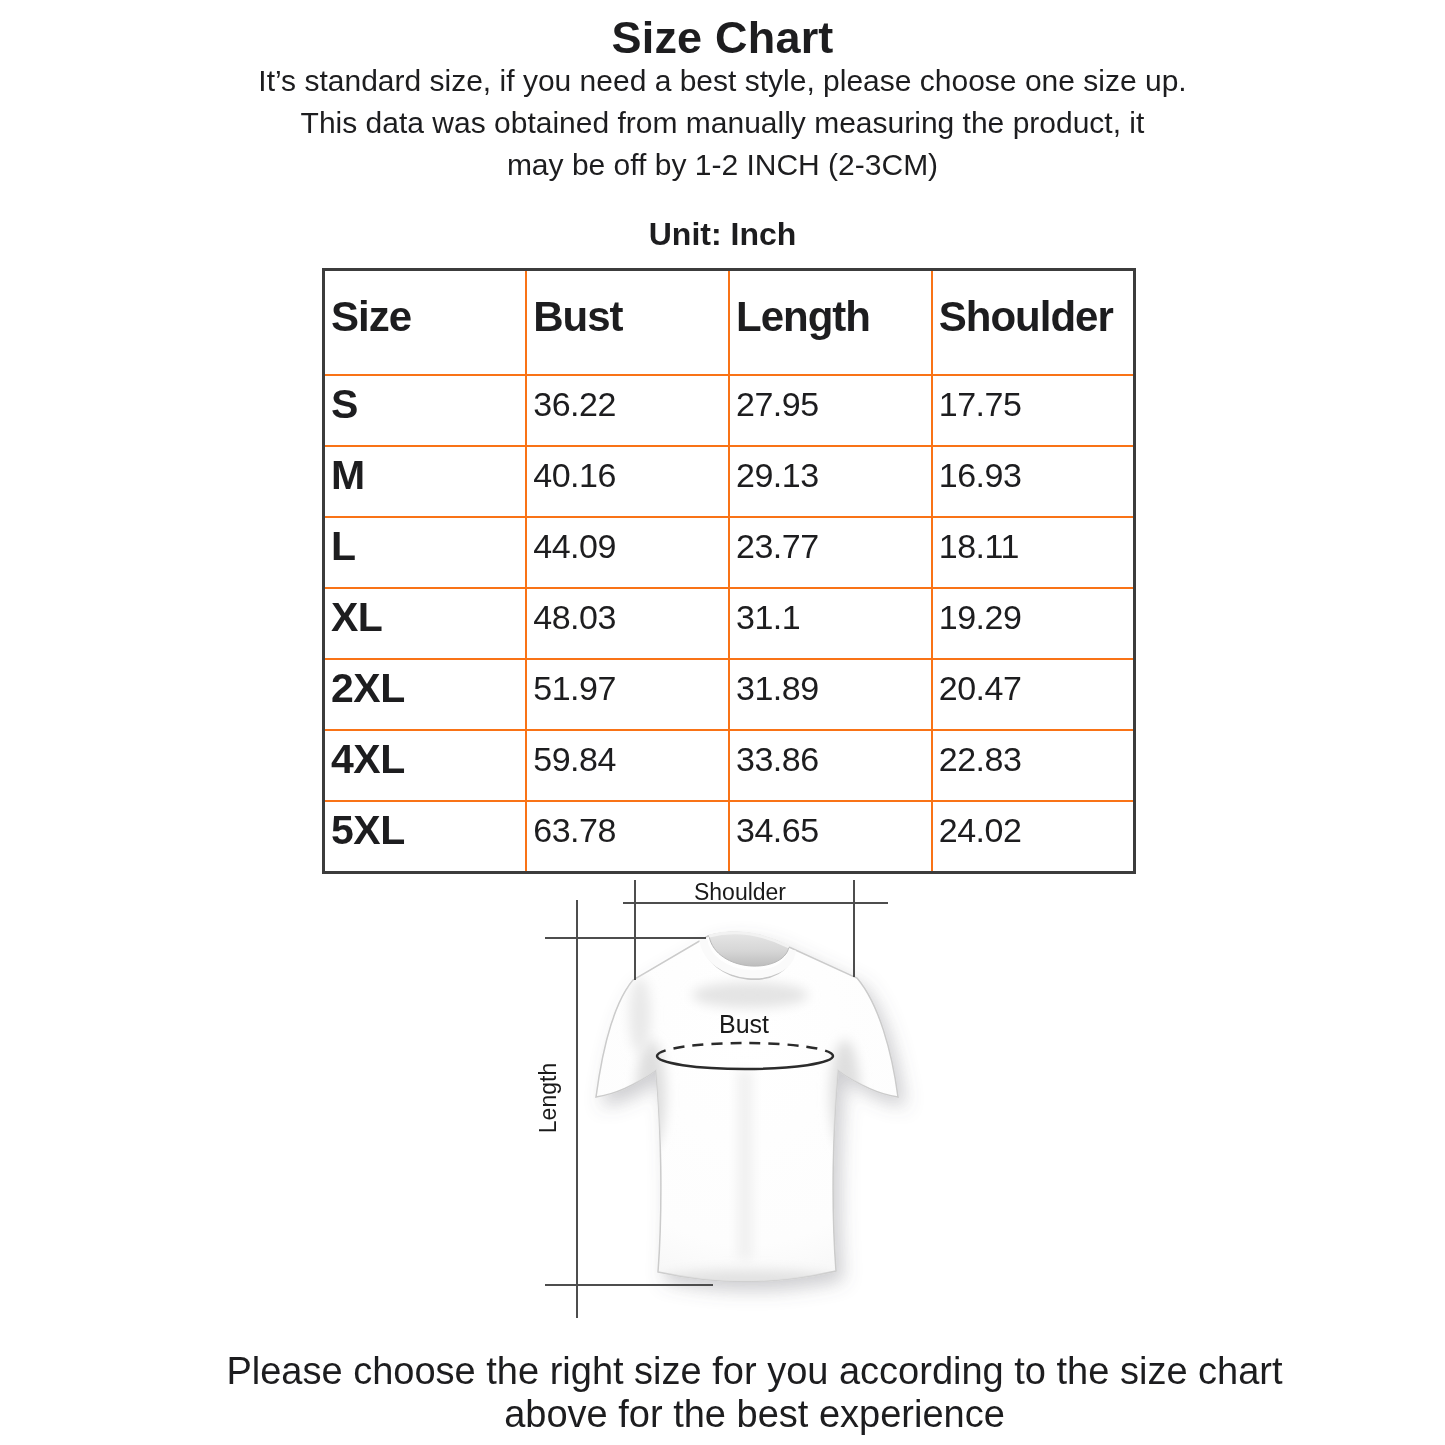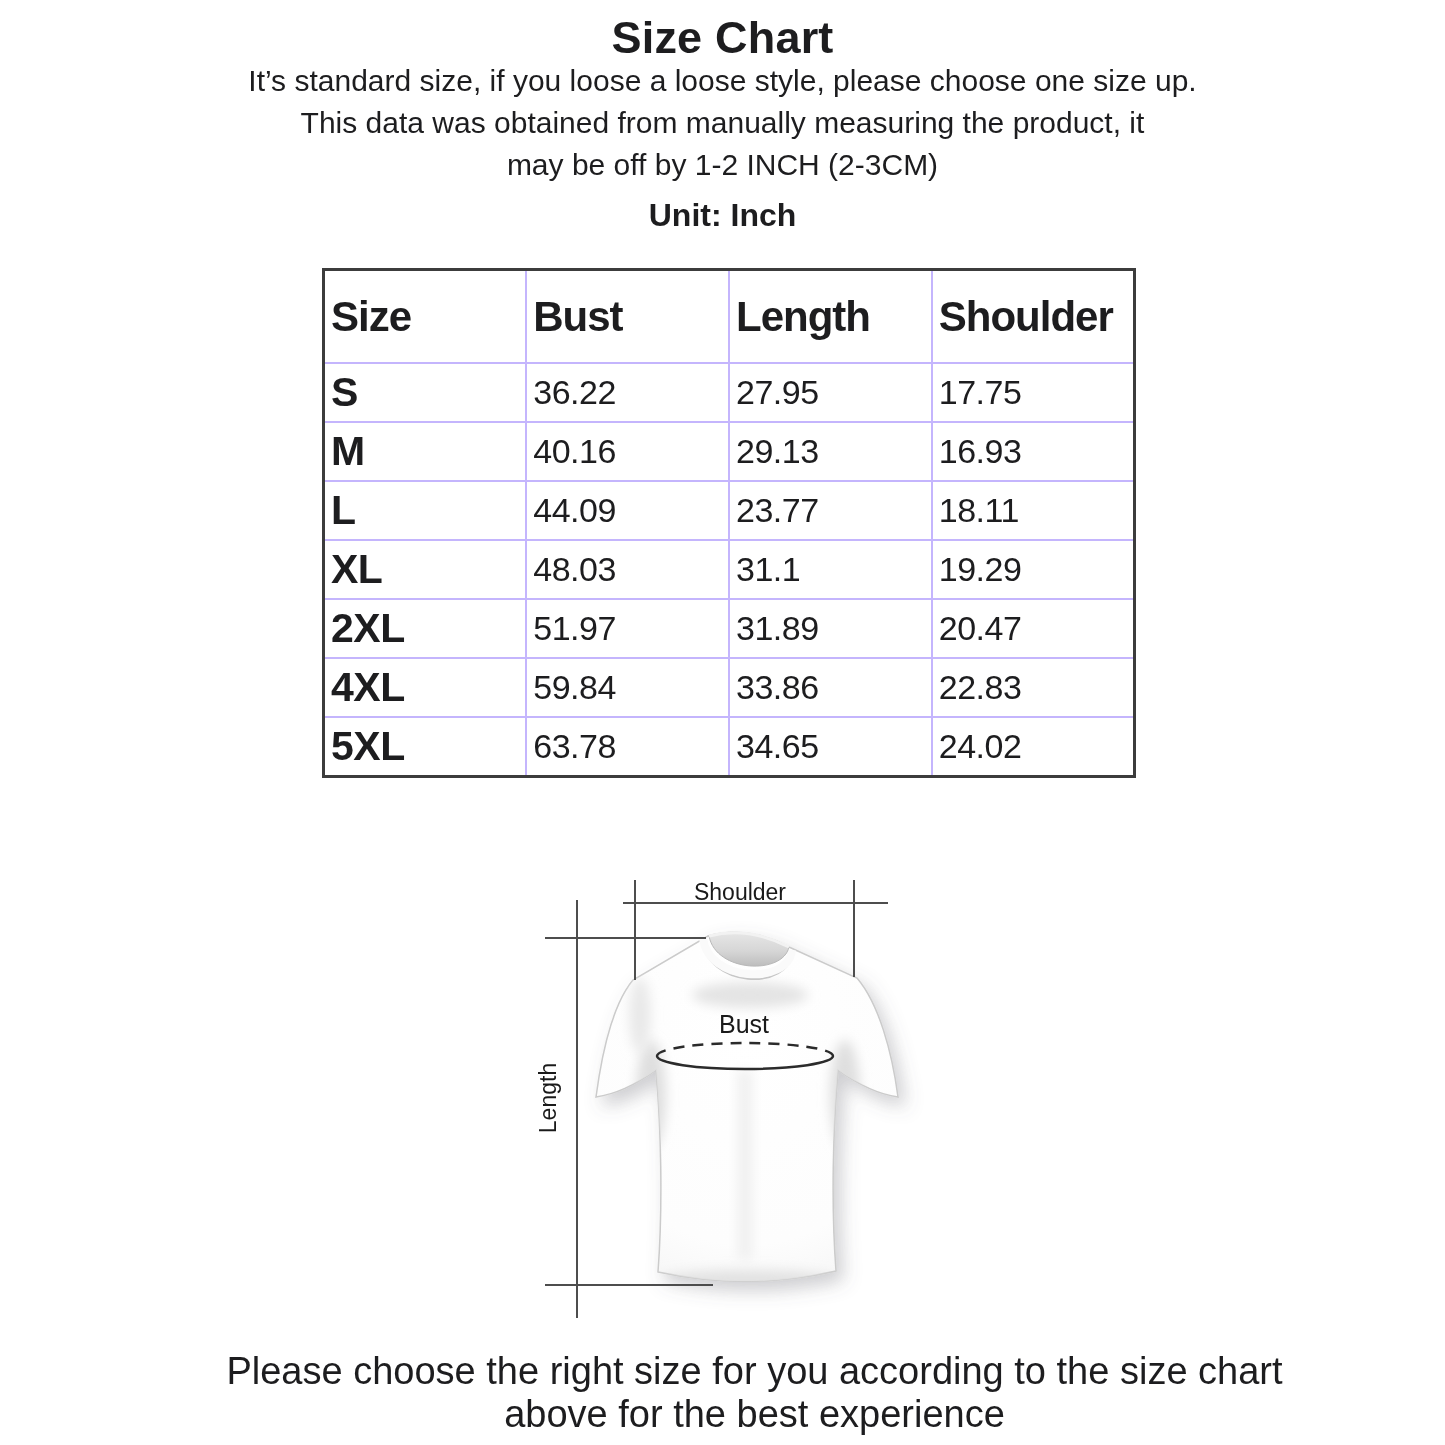--- a/index.html
+++ b/index.html
@@ -7,50 +7,50 @@
     width: 1445px; height: 1445px;
     background: #ffffff;
     font-family: "Liberation Sans", sans-serif;
     color: #1d1d1f;
     position: relative;
     overflow: hidden;
   }
   .center-text { position: absolute; left: 0; width: 100%; text-align: center; }
   #page-title    { top: 12px;  font-size: 45px; font-weight: 700; letter-spacing: .2px; }
   #description   { top: 60px;  font-size: 30px; line-height: 42px; font-weight: 400; }
-  #unit-label    { top: 197px; font-size: 32px; font-weight: 700; }
+  #unit-label    { top: 216px; font-size: 32px; font-weight: 700; }
   #footer        { top: 1350px; font-size: 38px; line-height: 43px; padding-left: 32px; }
 
   #size-table {
     position: absolute; left: 322px; top: 268px; width: 814px;
     border-collapse: collapse; table-layout: fixed;
     border: 3px solid #3c3c3c;
   }
   #size-table th, #size-table td {
-    border: 2px solid #c4b5fd;
+    border: 2px solid #f97316;
     text-align: left; vertical-align: middle;
-    padding: 0 0 0 6px;
+    padding: 0 0 12px 6px;
     white-space: nowrap; overflow: hidden;
   }
   #size-table th { height: 91px; font-size: 42px; font-weight: 700; letter-spacing: -1px; }
   #size-table td { height: 57px; font-size: 34px; font-weight: 400; letter-spacing: -0.5px; }
   #size-table td.size-col { font-weight: 700; font-size: 41px; }
 
   #diagram { position: absolute; left: 440px; top: 858px; width: 570px; height: 485px; }
 
   .dim-line { stroke: #4d4d4d; stroke-width: 2; fill: none; }
   .diagram-label { font-family: "Liberation Sans", sans-serif; fill: #1a1a1a; }
 </style>
 </head>
 <body>
 
 <div class="center-text" id="page-title">Size Chart</div>
 
 <div class="center-text" id="description">
-  <div>It’s standard size, if you loose a loose style, please choose one size up.</div>
+  <div>It’s standard size, if you need a best style, please choose one size up.</div>
   <div>This data was obtained from manually measuring the product, it</div>
   <div>may be off by 1-2 INCH (2-3CM)</div>
 </div>
 
 <div class="center-text" id="unit-label">Unit: Inch</div>
 
 <table id="size-table">
   <tbody>
       <tr>
     <th>Size</th>

